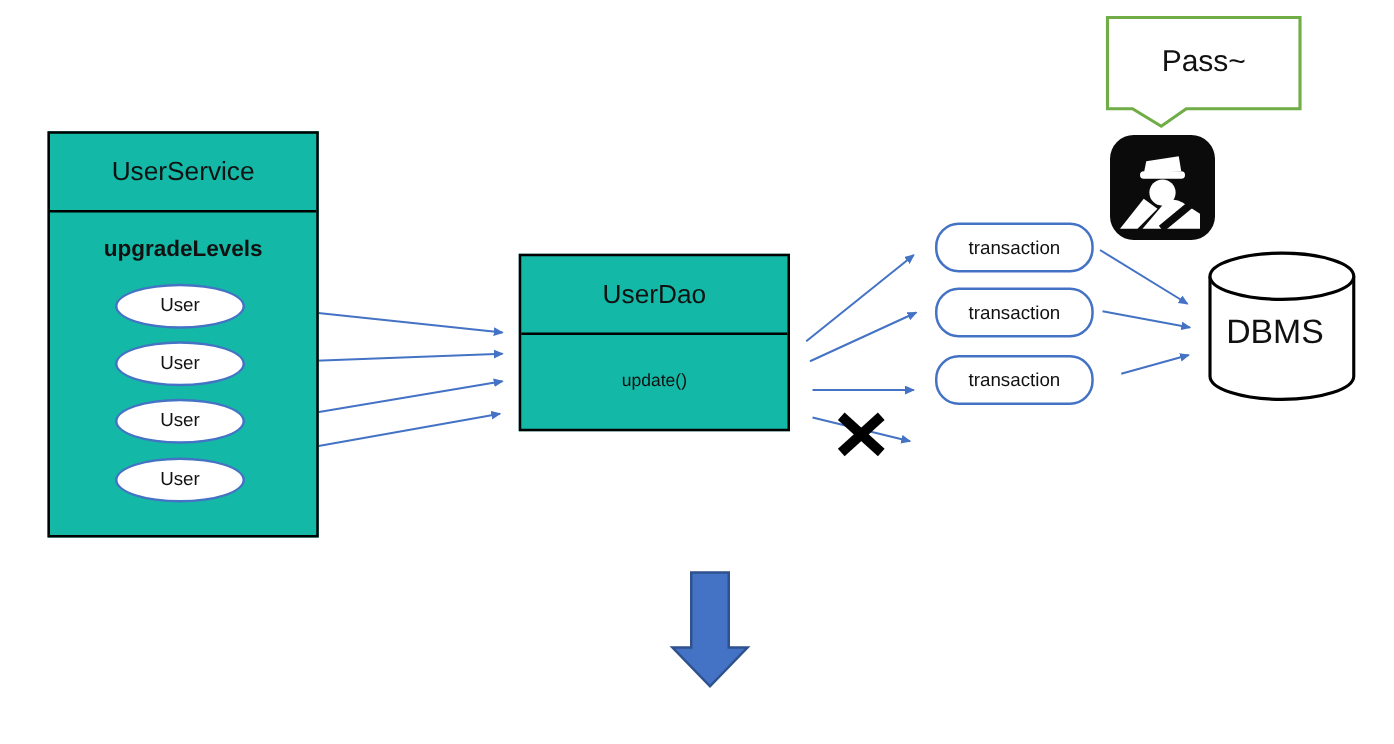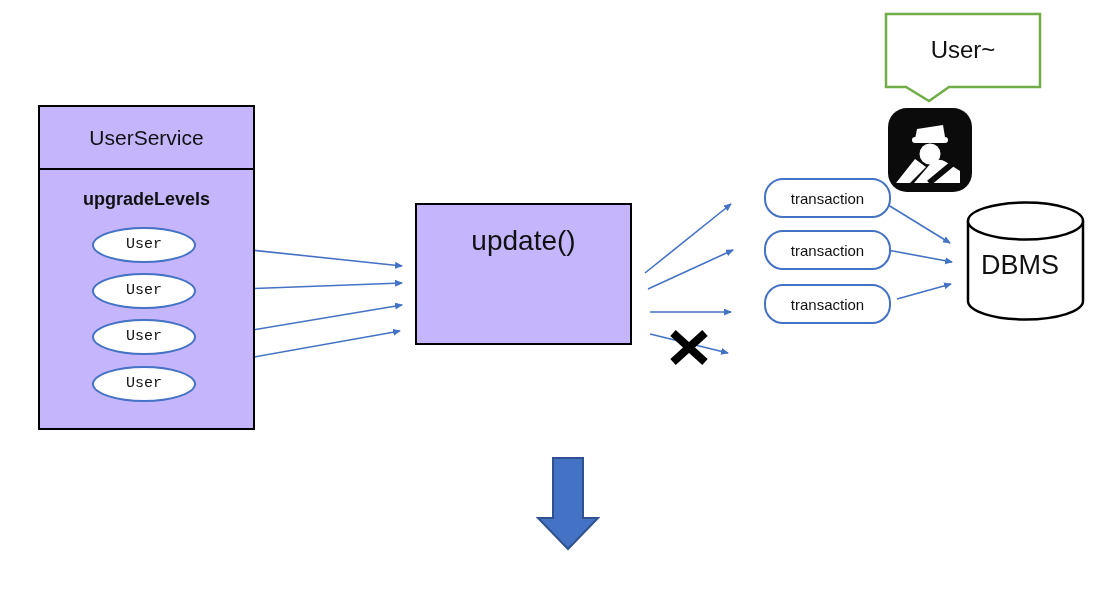--- a/index.html
+++ b/index.html
@@ -13,33 +13,33 @@
   body{font-family:"Liberation Sans","DejaVu Sans",sans-serif;color:#111;}
   .canvas{position:relative;width:1115px;height:595px;background:#fff;overflow:hidden;}
   .layer{position:absolute;left:0;top:0;width:1115px;height:595px;pointer-events:none;}
 
   .c-line{stroke:var(--accent-blue);stroke-width:1.6;fill:none;marker-end:url(#ah);}
   .x-line{stroke:var(--outline-black);stroke-width:8;}
   .bubble{fill:#fff;stroke:var(--bubble-green);stroke-width:2.5;stroke-linejoin:miter;}
   .cyl{fill:#fff;stroke:var(--outline-black);stroke-width:2.5;}
   .bigarrow{fill:var(--down-arrow-fill);stroke:var(--down-arrow-border);stroke-width:2;}
 
-  .uml-box{position:absolute;box-sizing:border-box;border:2.5px solid var(--outline-black);background:#c4b5fd;}
+  .uml-box{position:absolute;box-sizing:border-box;border:2.5px solid var(--outline-black);background:#14b8a6;}
   .box-title{box-sizing:border-box;height:63px;border-bottom:2.5px solid var(--outline-black);
              display:flex;align-items:center;justify-content:center;font-size:21px;}
   .usvc{left:38px;top:105px;width:217px;height:325px;}
   .usvc-method{height:58px;display:flex;align-items:center;justify-content:center;font-size:18px;font-weight:bold;}
   .uell{position:absolute;left:52px;width:104px;height:36px;box-sizing:border-box;
         border:2.5px solid var(--accent-blue);border-radius:50%;background:#fff;
-        display:flex;align-items:center;justify-content:center;font-size:15px;font-family:Liberation Mono, monospace;}
+        display:flex;align-items:center;justify-content:center;font-size:15px;}
   .udao{left:415px;top:203px;width:217px;height:142px;}
-  .udao-method{height:72px;display:flex;align-items:center;justify-content:center;font-size:28px;}
+  .udao-method{height:72px;display:flex;align-items:center;justify-content:center;font-size:14px;}
   .txn{position:absolute;left:748px;width:127px;height:40px;box-sizing:border-box;
        border:2px solid var(--accent-blue);border-radius:19px;background:#fff;
-       display:flex;align-items:center;justify-content:center;font-size:15px;margin-left:16px;}
+       display:flex;align-items:center;justify-content:center;font-size:15px;}
   .dbms-label{position:absolute;left:968px;top:228px;width:104px;height:75px;
               display:flex;align-items:center;justify-content:center;font-size:27px;}
   .pass-label{position:absolute;left:888px;top:16px;width:150px;height:68px;
               display:flex;align-items:center;justify-content:center;font-size:24px;}
 </style>
 </head>
 <body>
 
 <div class="canvas">
 
@@ -108,30 +108,31 @@
     </div>
     <div class="uell" style="top:211.5px">
       <span>User</span>
     </div>
     <div class="uell" style="top:258.5px">
       <span>User</span>
     </div>
   </div>
 
   <div class="uml-box udao">
+    <div class="box-title">UserDao</div>
     <div class="udao-method">update()</div>
   </div>
 
   <div class="txn" style="top:178px">
     <span>transaction</span>
   </div>
   <div class="txn" style="top:230px">
     <span>transaction</span>
   </div>
   <div class="txn" style="top:284px">
     <span>transaction</span>
   </div>
 
   <div class="dbms-label">DBMS</div>
 
-  <div class="pass-label">User~</div>
+  <div class="pass-label">Pass~</div>
 
 </div>
 
 </body></html>

